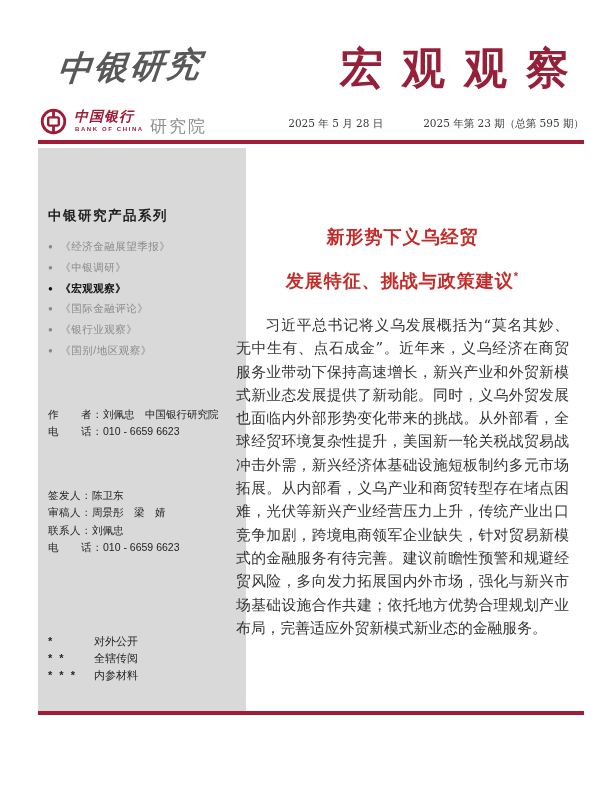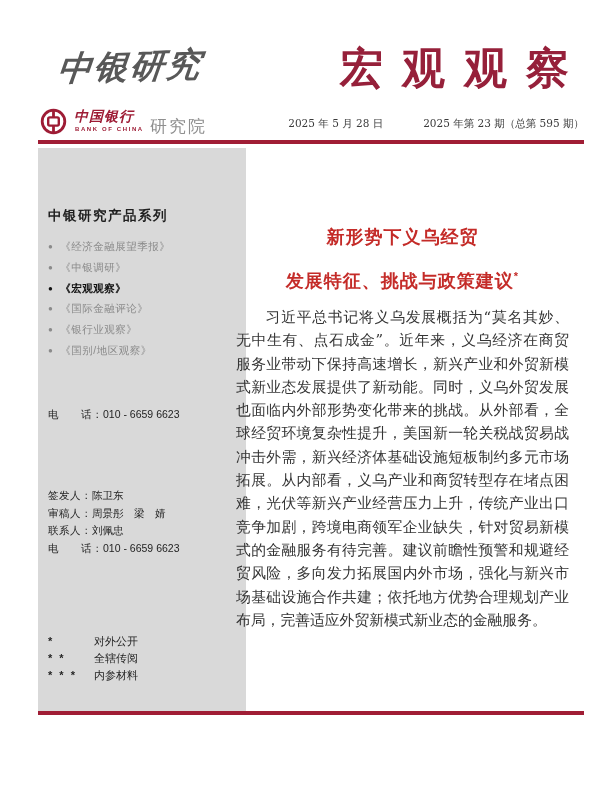--- a/index.html
+++ b/index.html
@@ -40,33 +40,33 @@
                 letter-spacing:1.5px;}
   .series-list{list-style:none;margin:12px 0 0 0;padding:0;}
   .series-list li{line-height:19.8px;font-size:10.5px;color:#8b8b8b;
                   letter-spacing:0.5px;white-space:nowrap;}
   .series-list li::before{content:"●";font-size:8px;margin-right:7px;
                           position:relative;top:-1px;}
   .series-list li.active{color:#111111;font-weight:bold;}
 
   .meta-block{margin-top:44px;font-size:10.5px;color:#242424;line-height:17.5px;
               white-space:nowrap;}
-  .meta-block.staff{margin-top:64px;}
+  .meta-block.staff{margin-top:46px;}
   .meta-label{letter-spacing:0.5px;}
 
   .legend{margin-top:76px;font-size:11px;color:#242424;line-height:17px;}
   .legend-row{display:flex;}
   .legend-stars{width:46px;letter-spacing:2px;font-weight:bold;}
 
   
   .main{position:absolute;left:236px;top:218px;width:333px;}
   .main-title{text-align:center;font-weight:bold;font-size:18px;line-height:39px;
               color:#c42b28;letter-spacing:1px;}
   .main-title sup{font-size:11px;}
-  .body-text{margin-top:4px;font-family:"DejaVu Serif",serif;font-size:14.8px;
+  .body-text{margin-top:12px;font-family:"DejaVu Serif",serif;font-size:14.8px;
              line-height:23.3px;color:#353535;text-align:justify;
              text-justify:inter-ideograph;text-indent:2em;}
 </style>
 </head>
 <body>
 
 <div class="page">
 
   <div class="calligraphy">中银研究</div>
   <div class="pub-title">宏观观察</div>
@@ -94,20 +94,21 @@
     <ul class="series-list">
       <li>《经济金融展望季报》</li>
       <li>《中银调研》</li>
       <li class="active">《宏观观察》</li>
       <li>《国际金融评论》</li>
       <li>《银行业观察》</li>
       <li>《国别/地区观察》</li>
     </ul>
 
     <div class="meta-block">
+      <div><span class="meta-label">作　　者：</span><span>刘佩忠　中国银行研究院</span></div>
       <div><span class="meta-label">电　　话：</span><span>010 - 6659 6623</span></div>
     </div>
 
     <div class="meta-block staff">
       <div><span class="meta-label">签发人：</span><span>陈卫东</span></div>
       <div><span class="meta-label">审稿人：</span><span>周景彤　梁　婧</span></div>
       <div><span class="meta-label">联系人：</span><span>刘佩忠</span></div>
       <div><span class="meta-label">电　　话：</span><span>010 - 6659 6623</span></div>
     </div>
 

